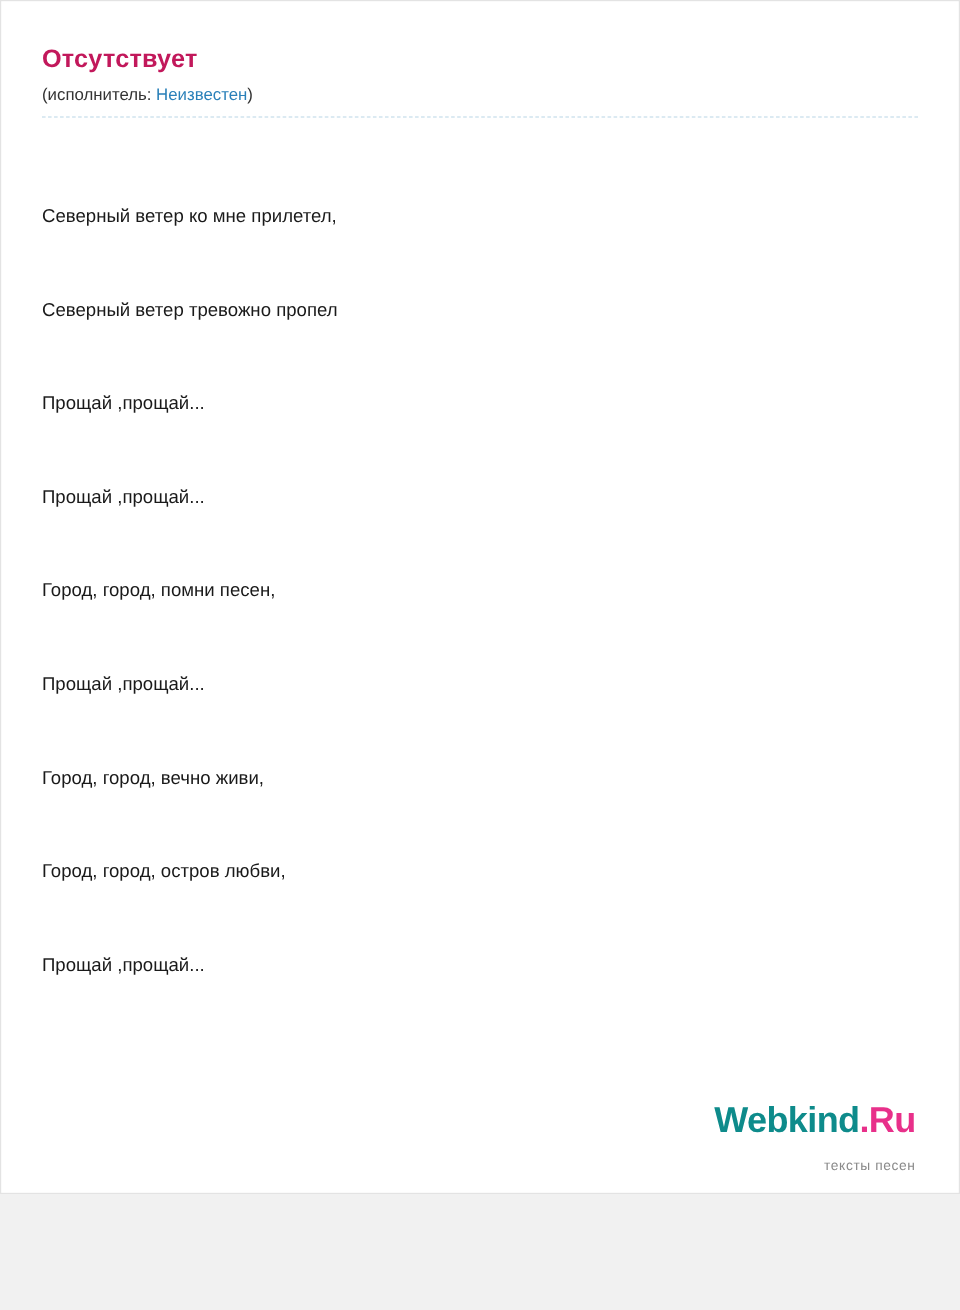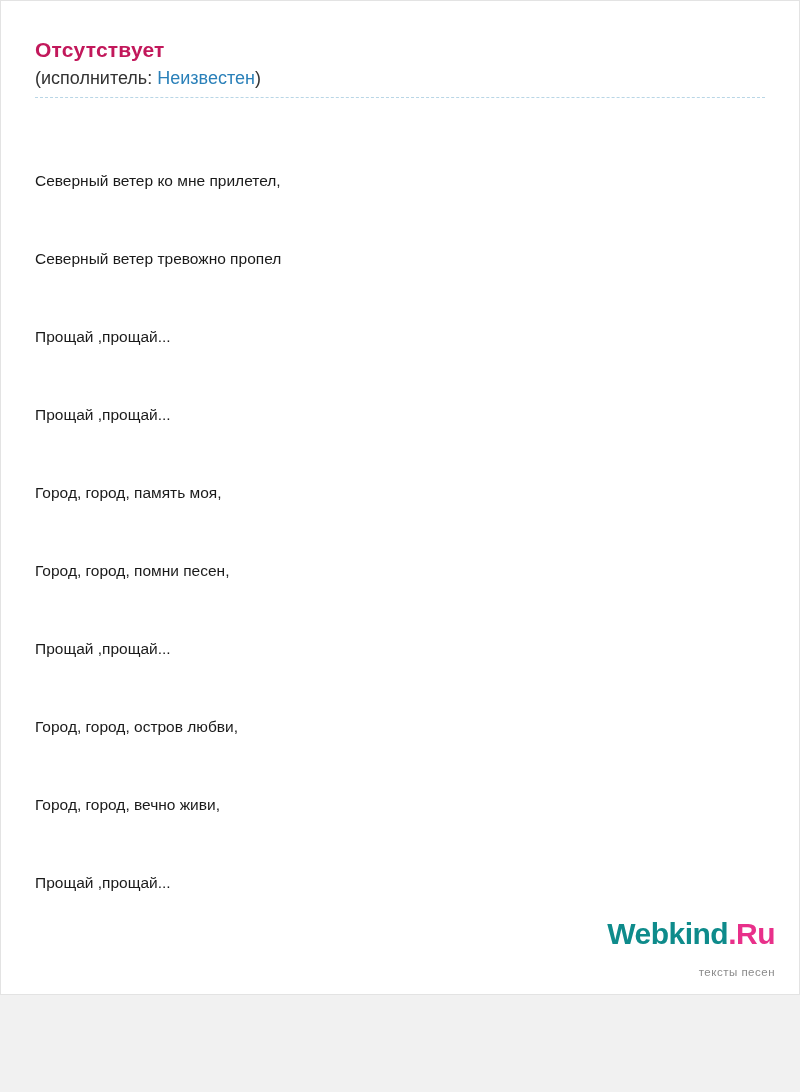--- a/index.html
+++ b/index.html
@@ -24,21 +24,21 @@
   }
   .song-title {
     font-size: 21px;
     font-weight: bold;
     color: #c2185b;
     margin: 8px 0 6px 0;
     line-height: 26px;
     letter-spacing: 0.2px;
   }
   .artist-line {
-    font-size: 18px;
+    font-size: 14px;
     color: #333333;
     padding-bottom: 10px;
     border-bottom: 1px dashed #b9d6e6;
     line-height: 18px;
   }
   .artist-link {
     color: #2a80b9;
     text-decoration: none;
   }
   .lyrics {
@@ -46,21 +46,21 @@
     font-size: 15.5px;
     line-height: 26px;
     color: #1a1a1a;
     white-space: pre-wrap;
   }
   .lyrics .line {
     min-height: 26px;
   }
   .brand {
     position: absolute;
-    right: 24px;
+    right: 36px;
     bottom: 16px;
     text-align: right;
     line-height: 1;
   }
   .brand-main {
     font-size: 30px;
     font-weight: bold;
     color: #0e8b8b;
     letter-spacing: -0.5px;
   }
@@ -86,25 +86,24 @@
 
   <div class="artist-line">
     <span>(исполнитель: </span><a class="artist-link" href="#">Неизвестен</a><span>)</span>
   </div>
 
   <div class="lyrics">
     <div class="line">Северный ветер ко мне прилетел,</div>
     <div class="line">Северный ветер тревожно пропел</div>
     <div class="line">Прощай ,прощай...</div>
     <div class="line">Прощай ,прощай...</div>
-    <div class="line">Город, город, память моя,</div>
     <div class="line">Город, город, помни песен,</div>
     <div class="line">Прощай ,прощай...</div>
+    <div class="line">Город, город, вечно живи,</div>
     <div class="line">Город, город, остров любви,</div>
-    <div class="line">Город, город, вечно живи,</div>
     <div class="line">Прощай ,прощай...</div>
     
     
     
     
     
     
     
     
     

